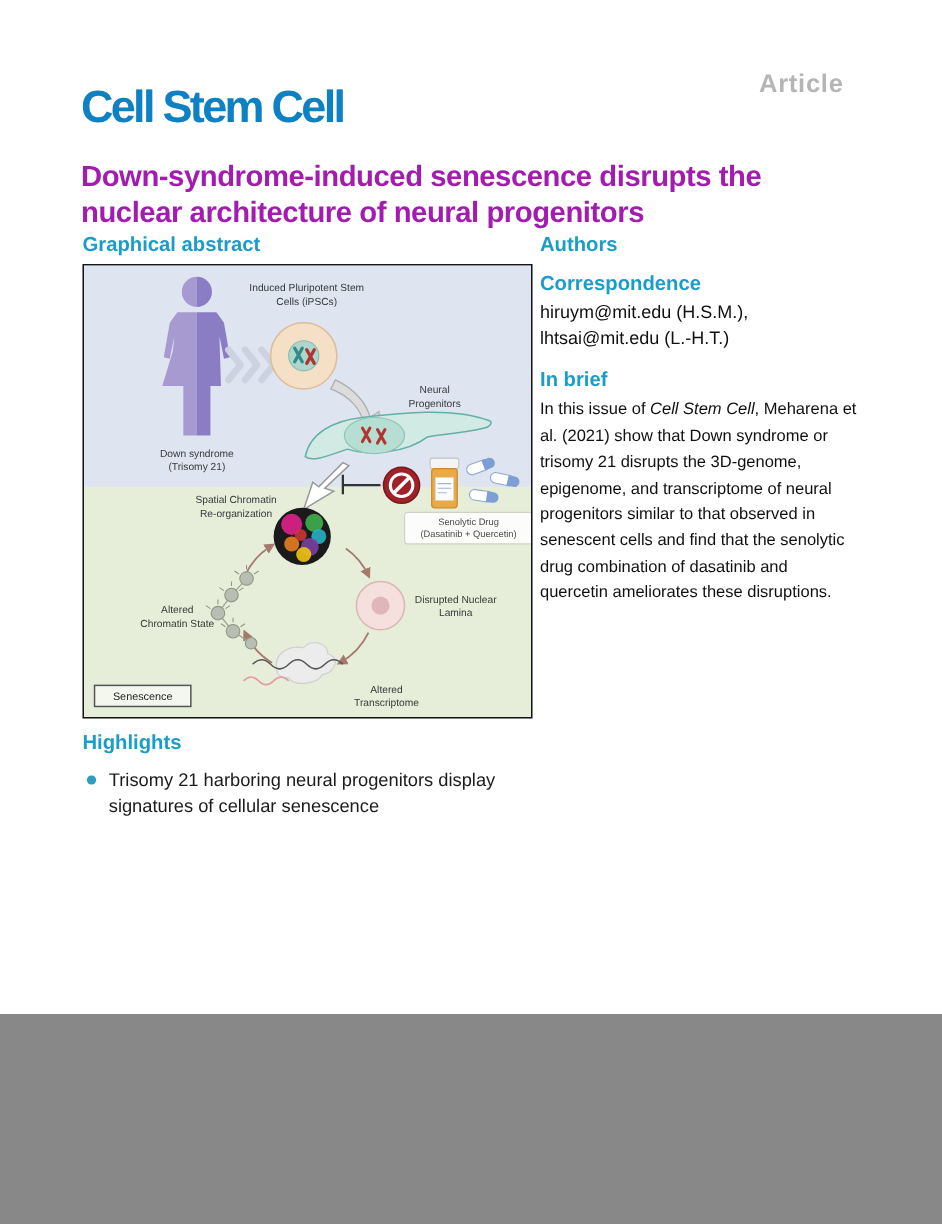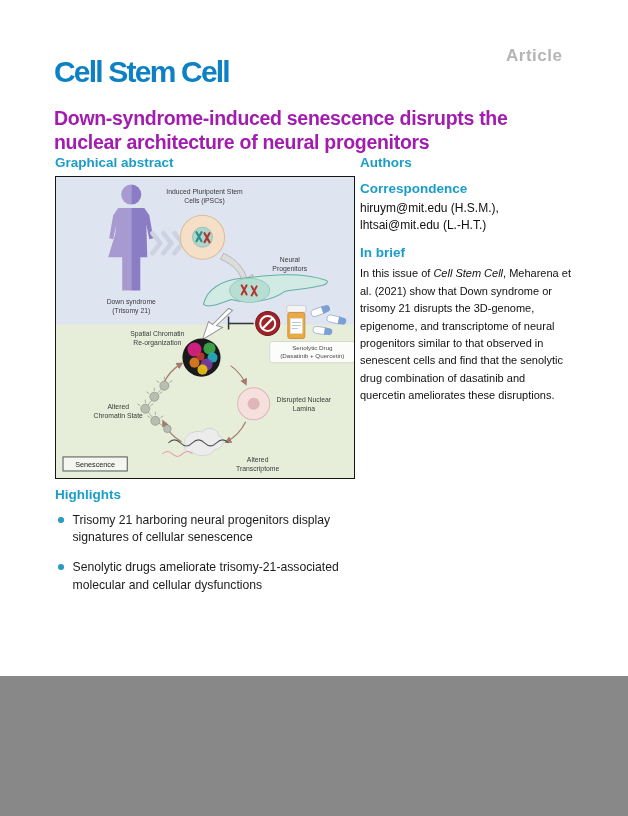--- a/index.html
+++ b/index.html
@@ -235,24 +235,20 @@
     <div class="sec-head gap-block">In brief</div>
     <div class="inbrief-para"><span>In this issue of </span><span class="ital">Cell Stem Cell</span><span>, Meharena et al. (2021) show that Down syndrome or trisomy 21 disrupts the 3D-genome, epigenome, and transcriptome of neural progenitors similar to that observed in senescent cells and find that the senolytic drug combination of dasatinib and quercetin ameliorates these disruptions.</span></div>
   </div>
 
   <div class="highlights">
     <div class="sec-head">Highlights</div>
     <div class="hl-item">
       <span class="hl-bullet"></span>
       <span>Trisomy 21 harboring neural progenitors display signatures of cellular senescence</span>
     </div>
-    <div class="hl-item">
-      <span class="hl-bullet"></span>
-      <span>Senolytic drugs ameliorate trisomy-21-associated molecular and cellular dysfunctions</span>
-    </div>
   </div>
 
   <div class="footer-badge">
     <div class="badge-circle"></div>
     <div class="badge-bar"></div>
     <div class="badge-bar"></div>
   </div>
 
   <div class="citation">
     <div>Meharena et al., 2022, Cell Stem Cell 29, 116–130</div>

